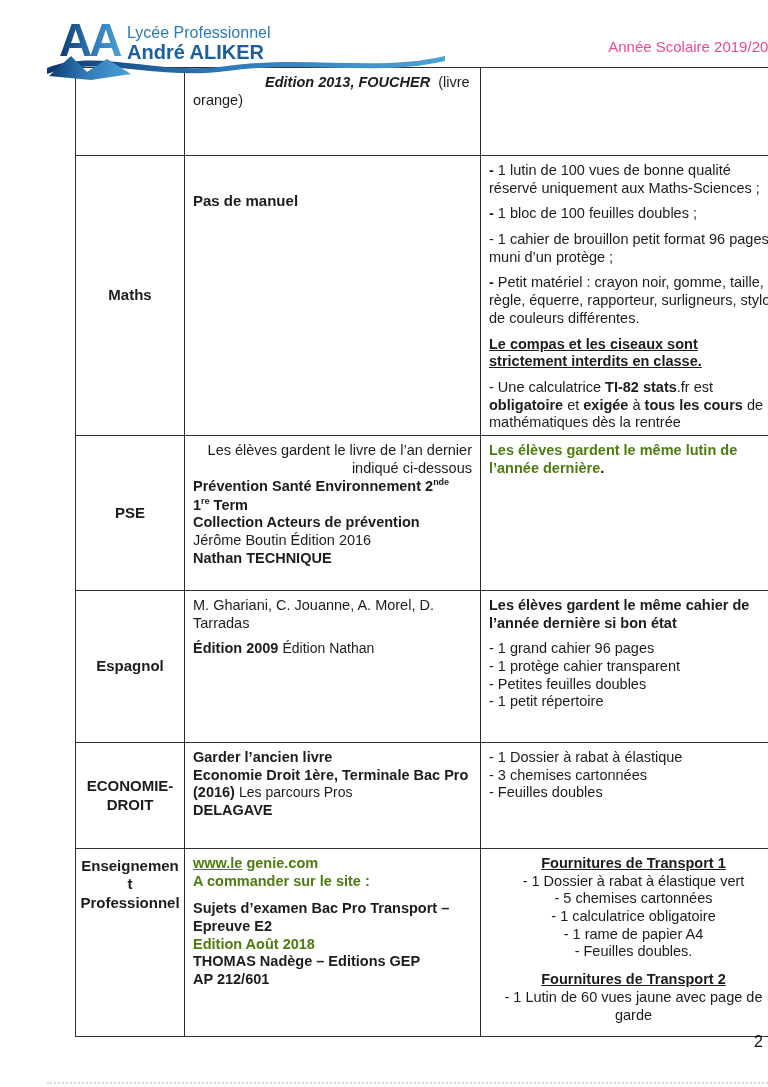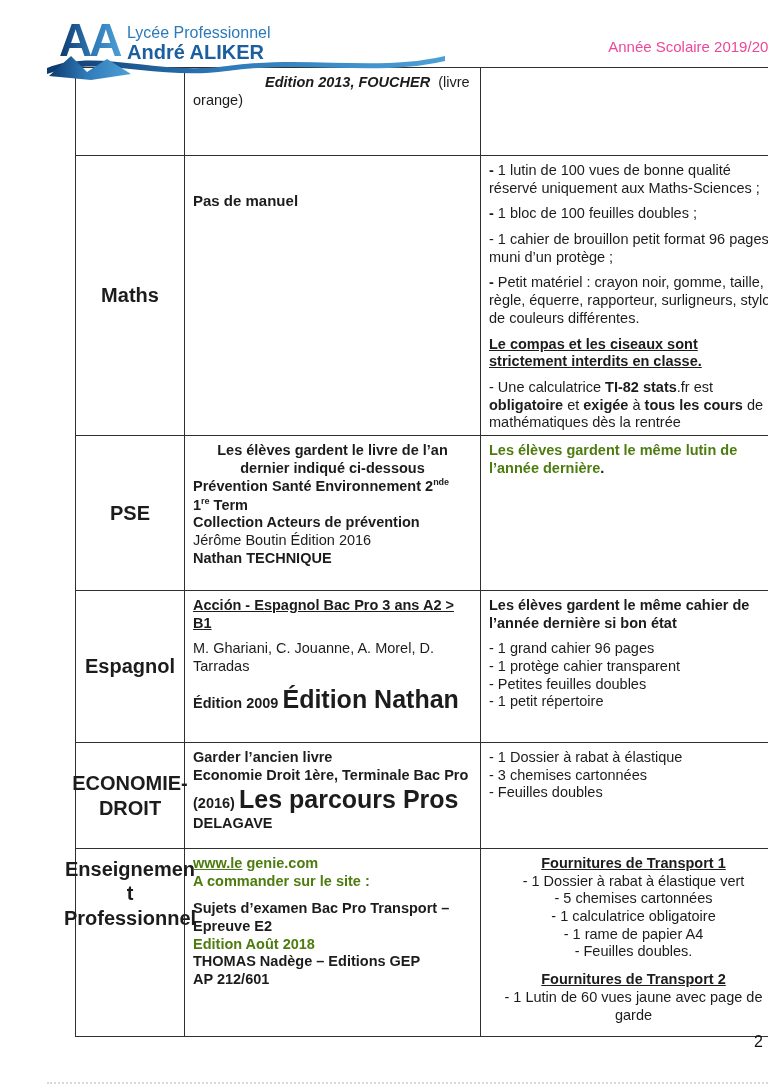--- a/index.html
+++ b/index.html
@@ -11,38 +11,38 @@
   
   .logo { position:absolute; left:8px; top:8px; width:260px; height:66px; }
   .swoosh { position:absolute; left:0px; top:46px; width:400px; height:36px; z-index:5; }
   .year { position:absolute; top:38px; right:30px; font-size:15px; color:#ec4899; }
   
   .tbl { position:absolute; left:28px; top:67px; width:712px; border:1.5px solid #2f2f2f; box-sizing:border-box; }
   .row { display:flex; box-sizing:border-box; border-bottom:1.5px solid #2f2f2f; }
   .row:last-child { border-bottom:none; }
   .c1 { width:109px; border-right:1.5px solid #2f2f2f; box-sizing:border-box;
         display:flex; align-items:center; justify-content:center; text-align:center;
-        font-weight:bold; font-size:20px; padding:4px; }
+        font-weight:bold; font-size:15px; padding:4px; }
   .c2 { width:296px; border-right:1.5px solid #2f2f2f; box-sizing:border-box; padding:6px 8px; }
   .c3 { flex:1; box-sizing:border-box; padding:6px 8px; }
   .h88  { height:88px; }  .h280 { height:280px; } .h155 { height:155px; }
   .h152 { height:152px; } .h106 { height:106px; } .h187 { height:187px; }
   .b  { font-weight:bold; }
   .bi { font-weight:bold; font-style:italic; }
   .u  { text-decoration:underline; }
   .red { color:#4d7c0f; font-weight:bold; }
-  .big { font-size:25px; font-weight:bold; }
+  .big { font-size:14px; font-weight:normal; }
   .blk { color:#1c1c1c; }
   sup { font-size:9px; }
   p { margin:0 0 8px 0; }
   p.tight { margin:0; }
   .r1mid { text-indent:72px; font-size:14.5px; }
   .r1mid .rest { margin-left:8px; }
   .manual { padding-top:30px; font-weight:bold; font-size:15px; }
-  .center { text-align:center; font-weight:bold; }
+  .center { text-align:right; font-weight:normal; }
   .prewrap { white-space:pre-line; }
   .gap { height:10px; }
   .ens-c1 { align-items:flex-start; padding-top:8px; }
   .ens-c3 p { margin:0;text-align:center; }
   .foot-page { position:absolute; top:1032px; right:52px; font-size:16px; color:#111; }
   .cutline { position:absolute; left:0; right:0; bottom:3px; border-top:2px dotted #c8c8c8; opacity:0.7; }
 </style>
 </head>
 <body>
 
@@ -113,21 +113,20 @@
         <div class="b">Nathan TECHNIQUE</div>
       </div>
       <div class="c3">
         <span class="red">Les élèves gardent le même lutin de l’année dernière</span><span class="b blk">.</span>
       </div>
     </div>
 
     <div class="row h152">
       <div class="c1">Espagnol</div>
       <div class="c2">
-        <p class="b u">Acción - Espagnol Bac Pro 3 ans A2  &gt; B1</p>
         <p>M. Ghariani, C. Jouanne, A.    Morel, D. Tarradas</p>
         <p class="tight"><span class="b">Édition 2009 </span><span class="big">Édition Nathan</span></p>
       </div>
       <div class="c3">
         <p class="b">Les élèves gardent le même cahier de l’année dernière si bon état</p>
         <div>- 1 grand cahier 96 pages</div>
         <div>- 1 protège cahier transparent</div>
         <div>-  Petites feuilles doubles</div>
         <div>- 1 petit répertoire</div>
       </div>

